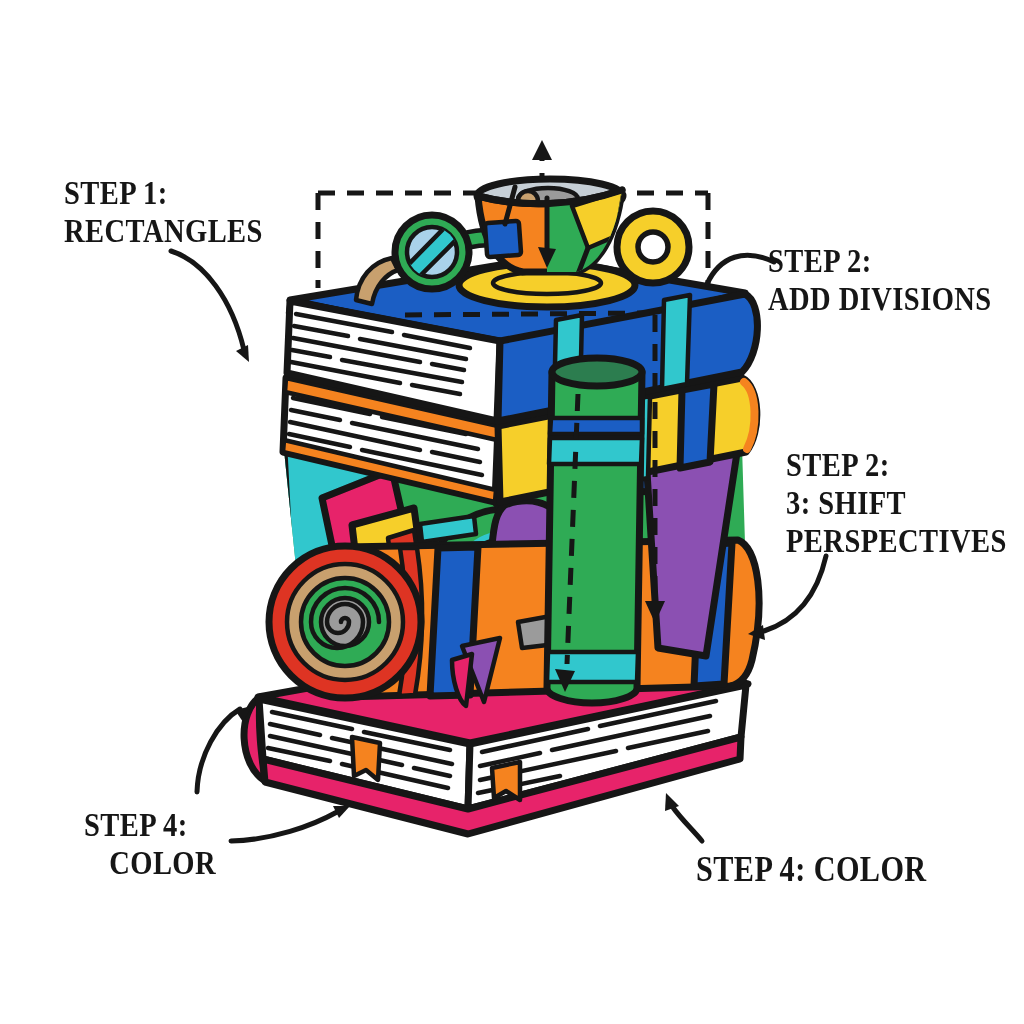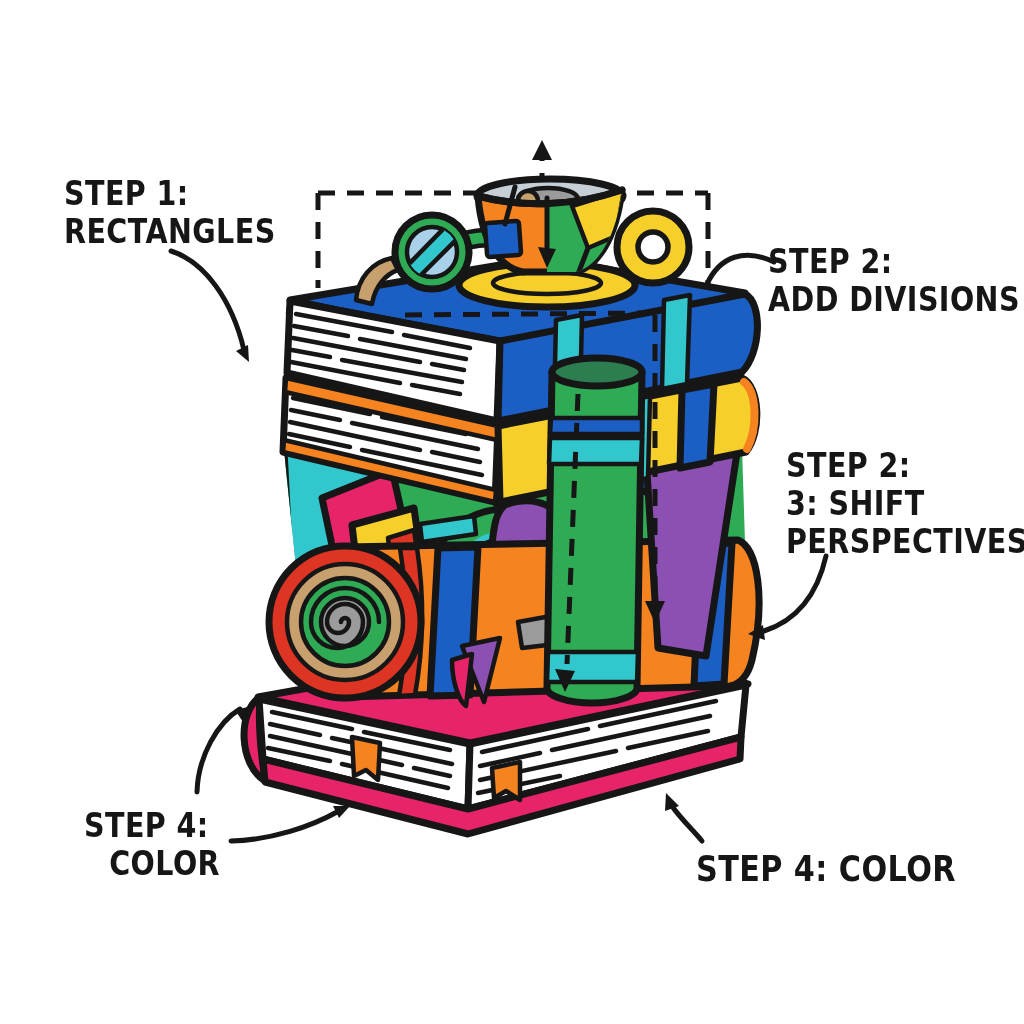--- a/index.html
+++ b/index.html
@@ -4,21 +4,21 @@
 <style>
   :root{
     --outline:#161616; --blue:#1b5ec4; --teal:#31c7cd; --yellow:#f6cf2a;
     --orange:#f5831f; --magenta:#e7236a; --green:#2fab55; --darkgreen:#2c7d4f;
     --purple:#8b50b2; --red:#de3423; --lightblue:#a9d2ea; --tan:#c8a06e;
     --gray:#9b9b9b; --interior:#c6cfd6; --white:#ffffff; --bg:#ffffff;
   }
   html,body{margin:0;padding:0;}
   body{width:1024px;height:1024px;background:var(--bg);position:relative;overflow:hidden;
        font-family:"DejaVu Sans","Liberation Sans",sans-serif;}
-  .stage{position:absolute;inset:0;}
+  .stage{position:absolute;inset:0;font-family:Liberation Serif, serif;}
   svg{position:absolute;left:0;top:0;}
   .lbl{position:absolute;color:var(--outline);font-weight:700;font-size:34px;line-height:38px;
        letter-spacing:.5px;transform:scaleX(.84);transform-origin:left top;white-space:nowrap;}
   .lbl .indent{padding-left:30px;}
   .lbl-big{font-size:36px;}
   
   .f-blue{fill:var(--blue)} .f-teal{fill:var(--teal)} .f-yellow{fill:var(--yellow)}
   .f-orange{fill:var(--orange)} .f-magenta{fill:var(--magenta)} .f-green{fill:var(--green)}
   .f-darkgreen{fill:var(--darkgreen)} .f-purple{fill:var(--purple)} .f-red{fill:var(--red)}
   .f-lightblue{fill:var(--lightblue)} .f-tan{fill:var(--tan)} .f-gray{fill:var(--gray)}

